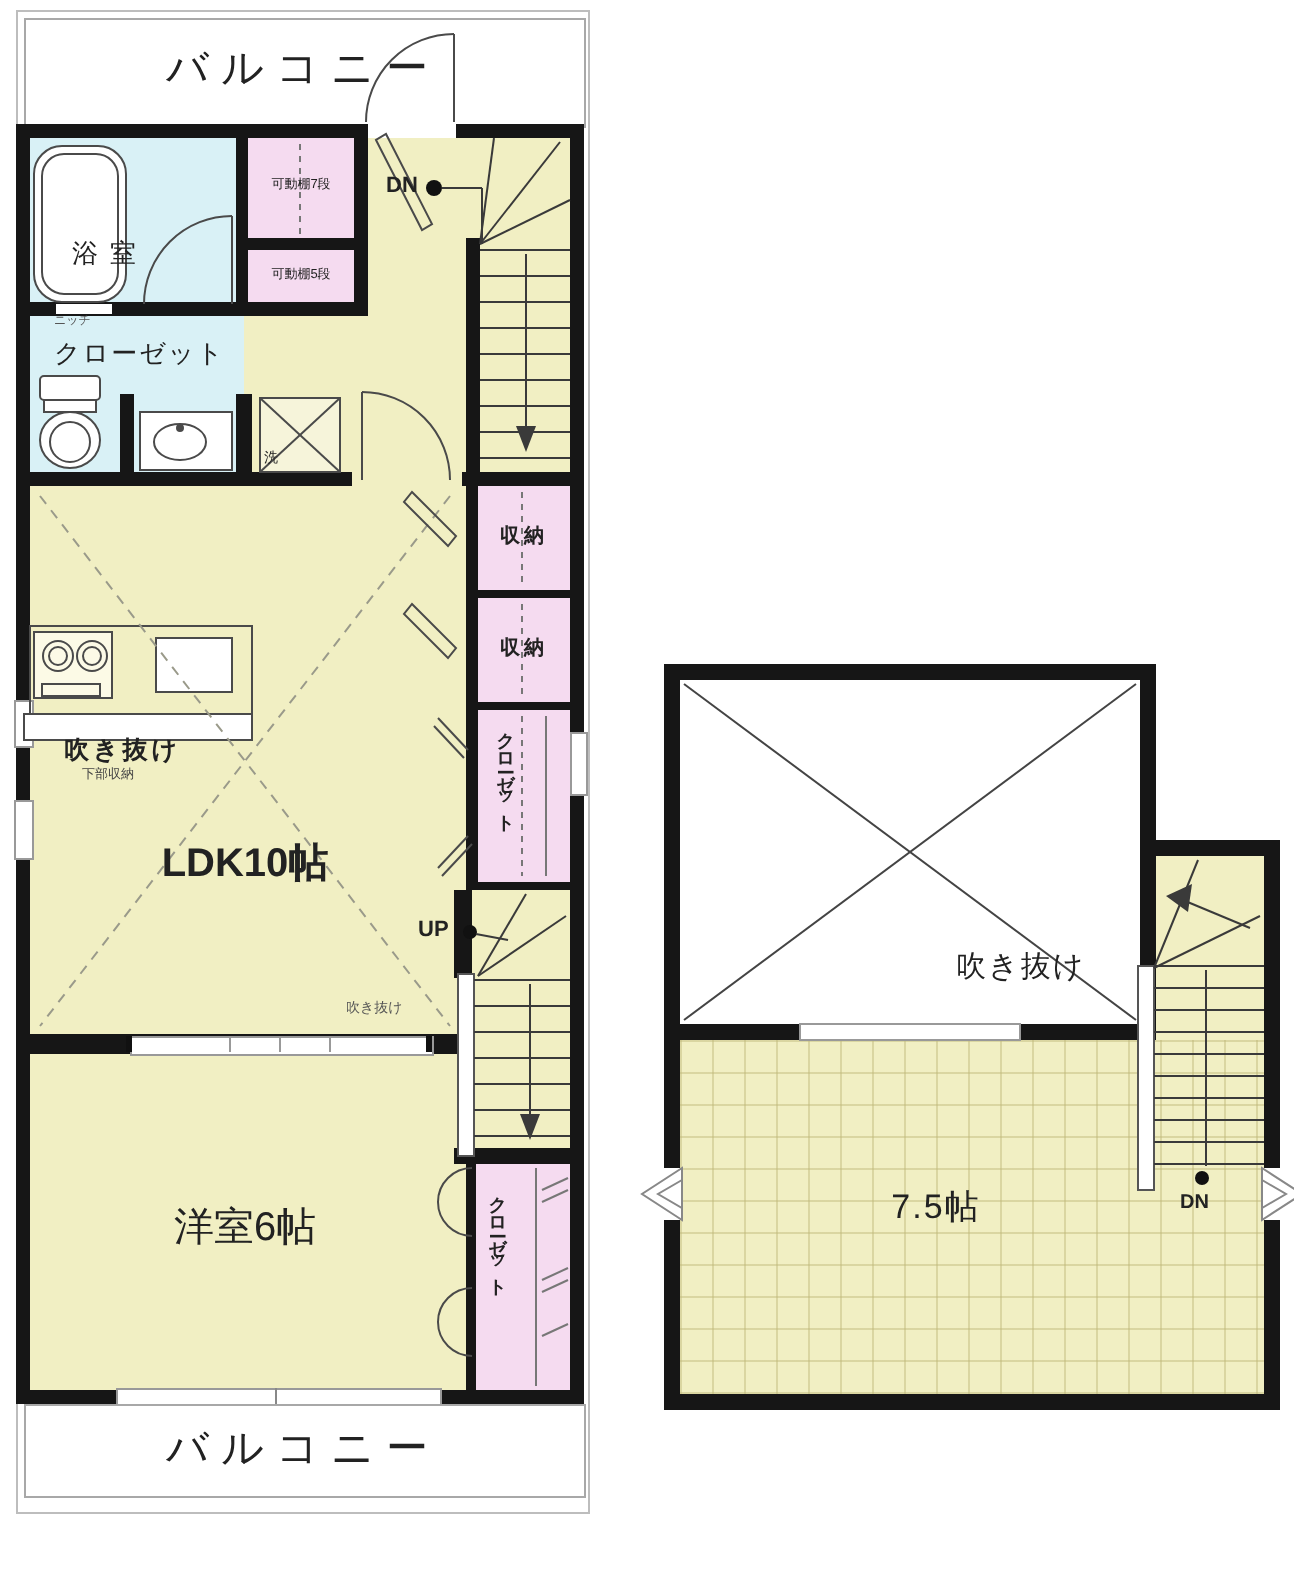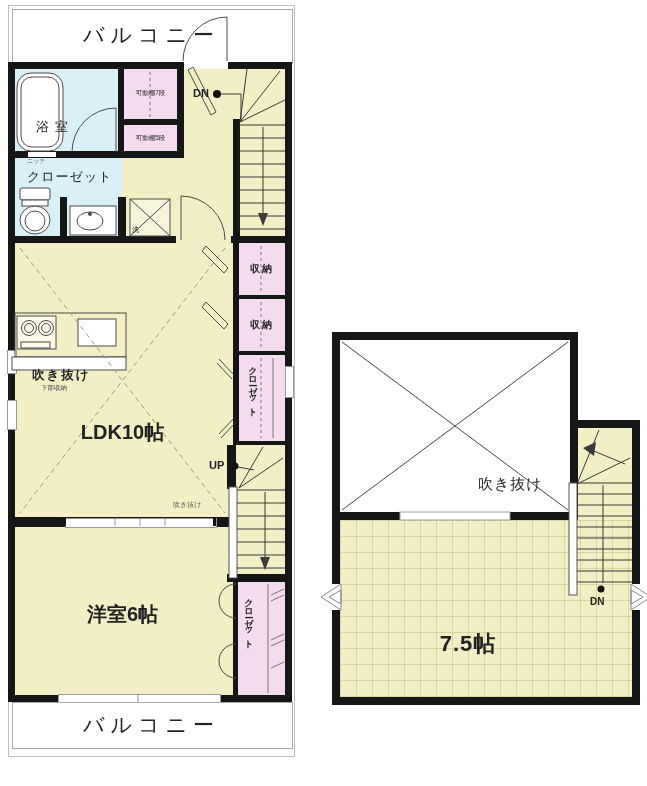--- a/index.html
+++ b/index.html
@@ -253,20 +253,20 @@
   <div class="lbl" style="left:27px;top:170px;font-size:13px;letter-spacing:1px;font-weight:500;">クローゼット</div>
   <div class="lbl" style="left:132px;top:226px;font-size:7px;">洗</div>
   <div class="lbl center" style="left:239px;top:262px;width:46px;height:13px;font-size:10px;letter-spacing:2px;font-weight:600;">収納</div>
   <div class="lbl center" style="left:239px;top:318px;width:46px;height:13px;font-size:10px;letter-spacing:2px;font-weight:600;">収納</div>
   <div class="lbl vert" style="left:247px;top:360px;height:78px;font-size:9px;font-weight:600;">クローゼット</div>
   <div class="lbl" style="left:32px;top:369px;font-size:12.5px;letter-spacing:2px;font-weight:600;">吹き抜け</div>
   <div class="lbl" style="left:41px;top:384px;font-size:6.5px;color:#444;">下部収納</div>
   <div class="lbl center" style="left:50px;top:420px;width:145px;height:24px;font-size:20px;font-weight:600;">LDK10帖</div>
   <div class="lbl" style="left:209px;top:459px;font-size:11px;font-weight:bold;">UP</div>
   <div class="lbl" style="left:173px;top:501px;font-size:7px;color:#555;">吹き抜け</div>
-  <div class="lbl center" style="left:50px;top:602px;width:145px;height:24px;font-size:20px;font-weight:700;">洋室6帖</div>
+  <div class="lbl center" style="left:50px;top:602px;width:145px;height:24px;font-size:20px;font-weight:400;">洋室6帖</div>
   <div class="lbl vert" style="left:243px;top:592px;height:100px;font-size:9px;font-weight:600;">クローゼット</div>
 
   <div class="lbl" style="left:478px;top:476px;font-size:15px;letter-spacing:1px;">吹き抜け</div>
-  <div class="lbl center" style="left:393px;top:593px;width:150px;height:22px;font-size:22px;font-weight:700;letter-spacing:1px;margin-top:40px;">7.5帖</div>
+  <div class="lbl center" style="left:393px;top:593px;width:150px;height:22px;font-size:17px;font-weight:400;letter-spacing:1px;">7.5帖</div>
   <div class="lbl" style="left:590px;top:596px;font-size:10px;font-weight:bold;">DN</div>
 
 </div>
 
 </body></html>

